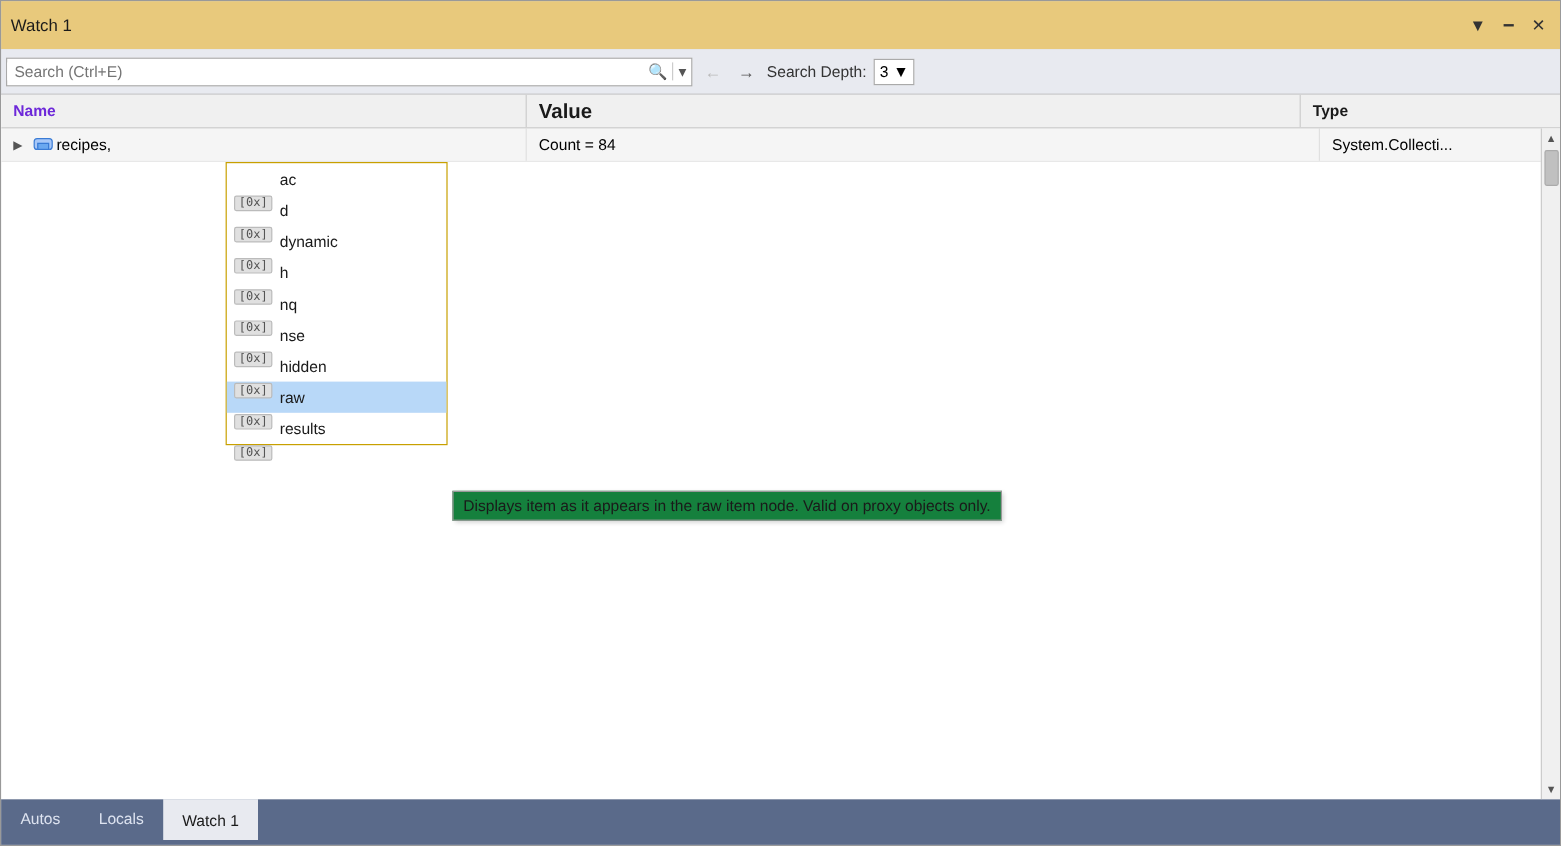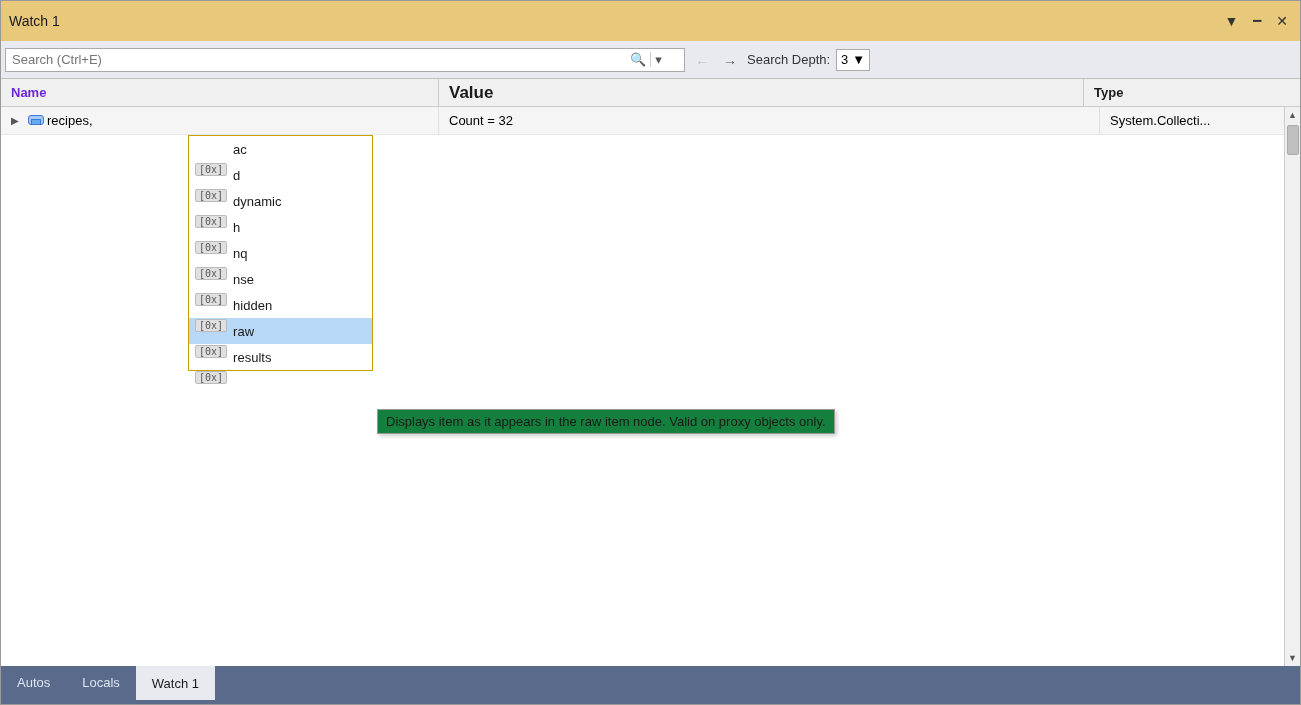--- a/index.html
+++ b/index.html
@@ -52,21 +52,21 @@
       gap: 6px;
       flex-shrink: 0;
       border-bottom: 1px solid #c0c0c0;
     }
     .search-box {
       display: flex;
       align-items: center;
       background: white;
       border: 1px solid #aaa;
       height: 24px;
-      width: 680px;
+      width: 572px;
     }
     .search-input {
       border: none;
       outline: none;
       width: 620px;
       padding: 0 6px;
       font-size: 13px;
       color: #888;
       background: white;
     }
@@ -378,21 +378,21 @@
       <div class="scrollbar-placeholder"></div>
     </div>
 
     <div class="table-row">
       <div class="cell-name">
         <span class="expand-arrow">▶</span>
         <span class="db-icon"></span>
         <span>recipes,</span>
       </div>
       <div class="cell-value">
-        <span>Count = 32</span>
+        <span>Count = 84</span>
       </div>
       <div class="cell-type">
         <span>System.Collecti...</span>
       </div>
     </div>
 
     <div class="autocomplete-container" id="autocomplete-list">
     <div class="autocomplete-item">
           <span class="ac-badge">[0x]</span>
           <span>ac</span>

